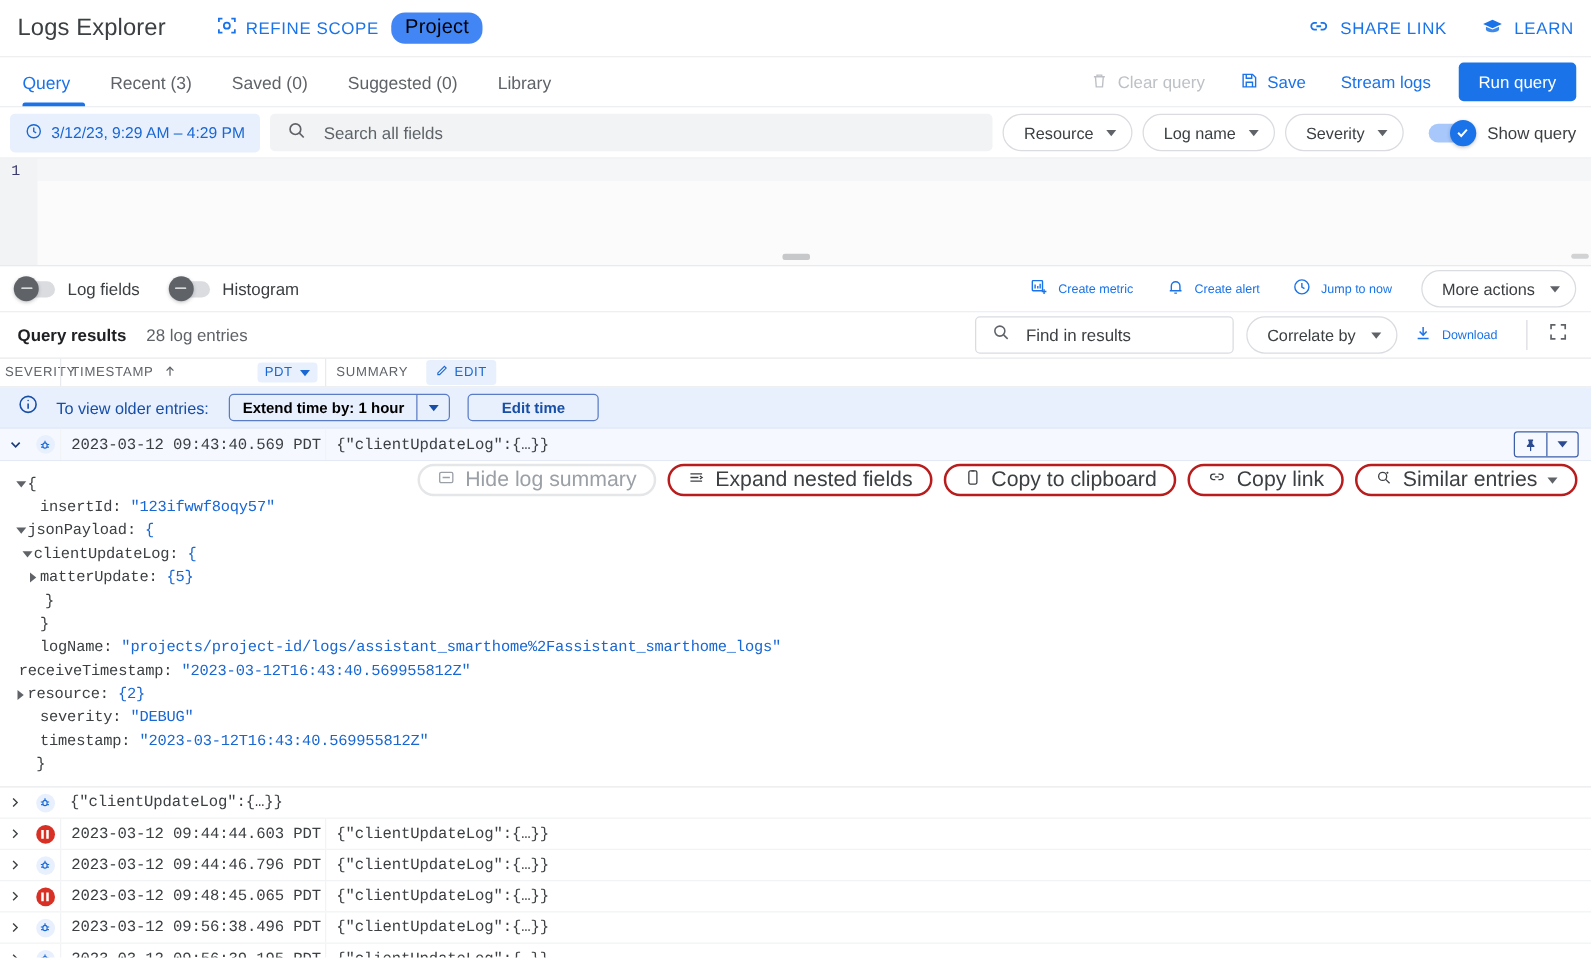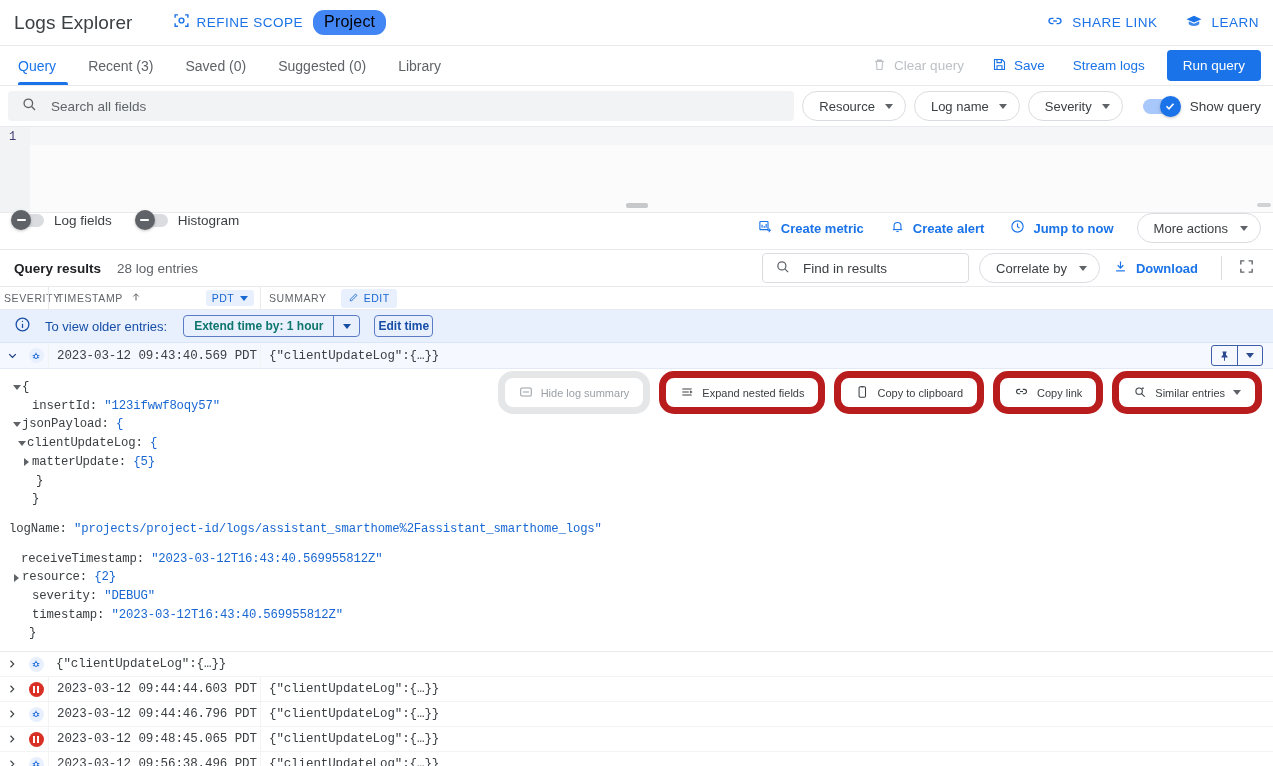--- a/index.html
+++ b/index.html
@@ -212,21 +212,21 @@
     background: #c6c8ca; border-radius: 2px;
   }
   .editor .vscroll {
     position: absolute; right: 2px; bottom: 5px;
     width: 14px; height: 4px; background: #d0d2d4; border-radius: 2px;
   }
 
   
   .actionrow {
     height: 37px;
-    display: flex; align-items: flex-start;
+    display: flex; align-items: center;
     padding: 0 12px 0 14px;
     gap: 0;
     border-bottom: 1px solid #e8eaed;
     background: #fff;
   }
   .minitoggle { display: flex; align-items: center; gap: 10px; margin-right: 26px; }
   .minitoggle .lbl { font-size: 13.5px; color: #3c4043; white-space: nowrap; }
   .sw-sm {
     width: 30px; height: 13px; border-radius: 7px;
     background: #dadce0; position: relative; cursor: pointer;
@@ -237,21 +237,21 @@
     background: #5f6368;
     display: flex; align-items: center; justify-content: center;
     box-shadow: 0 1px 3px rgba(60,64,67,.3);
   }
   .sw-sm .knob-sm::after {
     content: ""; width: 9px; height: 1.6px; background: #fff; border-radius: 1px;
   }
   .actionrow-right { margin-left: auto; display: flex; align-items: center; gap: 0; }
   .a-btn {
     display: flex; align-items: center; gap: 8px;
-    color: #1a73e8; font-size: 13px; font-weight: 700;
+    color: #1a73e8; font-size: 10px; font-weight: 400;
     cursor: pointer; padding: 0 13px;
     white-space: nowrap;
   }
   .more-actions {
     display: flex; align-items: center; gap: 12px;
     border: 1px solid #dadce0; border-radius: 16px;
     height: 30px; padding: 0 12px 0 16px;
     font-size: 13px; color: #3c4043; cursor: pointer;
     margin-left: 10px; white-space: nowrap;
   }
@@ -323,30 +323,30 @@
     border-bottom: 1px solid #dbe5f8;
   }
   .infobar .msg { font-size: 13px; color: #174ea6; font-weight: 500; margin-left: 14px; margin-right: 16px; }
   .ob {
     display: flex; align-items: stretch;
     border: 1px solid #5b7cc4; border-radius: 4px;
     height: 22px; overflow: hidden; cursor: pointer;
   }
   .ob .main {
     display: flex; align-items: center; padding: 0 10px;
-    font-size: 12px; color: #0f766e; font-weight: 700; white-space: nowrap;
+    font-size: 12px; color: #000000; font-weight: 700; white-space: nowrap;
   }
   .ob .arrowpart {
     display: flex; align-items: center; justify-content: center;
     width: 26px; border-left: 1px solid #5b7cc4;
   }
   .btn-outline-blue {
     border: 1px solid #5b7cc4; border-radius: 4px;
     height: 22px; display: flex; align-items: center;
-    padding: 0 3px; font-size: 12px; color: #174ea6; font-weight: 700;
+    padding: 0 26px; font-size: 12px; color: #174ea6; font-weight: 700;
     margin-left: 14px; cursor: pointer; white-space: nowrap;
   }
 
   
   .logrow {
     display: flex; align-items: center;
     height: 25px;
     border-bottom: 1px solid #f1f3f4;
     font-size: 12.5px;
     font-family: "Liberation Mono", monospace;
@@ -387,23 +387,23 @@
     padding: 9px 0 8px 0;
     border-bottom: 1px solid #e8eaed;
     background: #fff;
   }
   .detail-actions {
     position: absolute; right: 11px; top: 2px;
     display: flex; align-items: center; gap: 9px;
   }
   .d-btn {
     display: flex; align-items: center; gap: 8px;
-    border: 7px solid #b91c1c; border-radius: 15px;
-    height: 43px; padding: 0 14px;
-    font-size: 11px; color: #3c4043; cursor: pointer;
+    border: 2px solid #b91c1c; border-radius: 15px;
+    height: 26px; padding: 0 14px;
+    font-size: 17px; color: #3c4043; cursor: pointer;
     background: #fff; white-space: nowrap;
     font-family: "Liberation Sans", sans-serif;
   }
   .d-btn.disabled { color: #9aa0a6; border-color: #e4e6e8; cursor: default; }
   .jsonline {
     font-family: "Liberation Mono", monospace;
     font-size: 12.3px;
     line-height: 18.7px;
     color: #3c4043;
     white-space: pre;
@@ -497,20 +497,29 @@
       <span>Save</span>
     </div>
     <div class="txt-btn">
       <span>Stream logs</span>
     </div>
     <button class="btn-primary">Run query</button>
   </div>
 </div>
 
 <div class="filterrow">
+  <div class="timechip">
+    <span>
+      <svg width="14" height="14" viewBox="0 0 24 24" fill="none" stroke="#1967d2" stroke-width="1.9">
+        <circle cx="12" cy="12" r="9"></circle>
+          <path d="M12 7v5.3l3.3 2"></path>
+      </svg>
+    </span>
+    <span>3/12/23, 9:29 AM – 4:29 PM</span>
+  </div>
 
   <div class="searchbox">
     <span>
       <svg width="16" height="16" viewBox="0 0 24 24" fill="none" stroke="#5f6368" stroke-width="2">
         <circle cx="11" cy="11" r="6.4"></circle>
           <path d="M15.8 15.8 21 21"></path>
       </svg>
     </span>
     <input type="text" placeholder="Search all fields" style="">
   </div>
@@ -766,22 +775,22 @@
   </div>
 
   <div id="json-tree">
       <div class="jsonline" style="padding-left: 11px;"><span class="tw"><span class="tri-d"></span></span><span><span class="k">{</span></span></div>
       <div class="jsonline" style="padding-left: 21px;"><span class="tw"></span><span><span class="k">insertId</span>: <span class="v">"123ifwwf8oqy57"</span></span></div>
       <div class="jsonline" style="padding-left: 11px;"><span class="tw"><span class="tri-d"></span></span><span><span class="k">jsonPayload</span>: <span class="v">{</span></span></div>
       <div class="jsonline" style="padding-left: 16px;"><span class="tw"><span class="tri-d"></span></span><span><span class="k">clientUpdateLog</span>: <span class="v">{</span></span></div>
       <div class="jsonline" style="padding-left: 21px;"><span class="tw"><span class="tri-r"></span></span><span><span class="k">matterUpdate</span>: <span class="v">{5}</span></span></div>
       <div class="jsonline" style="padding-left: 25px;"><span class="tw"></span><span><span class="k">}</span></span></div>
       <div class="jsonline" style="padding-left: 21px;"><span class="tw"></span><span><span class="k">}</span></span></div>
-      <div class="jsonline" style="padding-left: 9px; flex-direction: column;"><span class="tw"></span><span><span class="k">logName</span>: <span class="v">"projects/project-id/logs/assistant_smarthome%2Fassistant_smarthome_logs"</span></span></div>
-      <div class="jsonline" style="padding-left: 21px; flex-direction: column;"><span class="tw"></span><span><span class="k">receiveTimestamp</span>: <span class="v">"2023-03-12T16:43:40.569955812Z"</span></span></div>
+      <div class="jsonline" style="padding-left: 21px;"><span class="tw"></span><span><span class="k">logName</span>: <span class="v">"projects/project-id/logs/assistant_smarthome%2Fassistant_smarthome_logs"</span></span></div>
+      <div class="jsonline" style="padding-left: 4px;"><span class="tw"></span><span><span class="k">receiveTimestamp</span>: <span class="v">"2023-03-12T16:43:40.569955812Z"</span></span></div>
       <div class="jsonline" style="padding-left: 11px;"><span class="tw"><span class="tri-r"></span></span><span><span class="k">resource</span>: <span class="v">{2}</span></span></div>
       <div class="jsonline" style="padding-left: 21px;"><span class="tw"></span><span><span class="k">severity</span>: <span class="v">"DEBUG"</span></span></div>
       <div class="jsonline" style="padding-left: 21px;"><span class="tw"></span><span><span class="k">timestamp</span>: <span class="v">"2023-03-12T16:43:40.569955812Z"</span></span></div>
       <div class="jsonline" style="padding-left: 18px;"><span class="tw"></span><span><span class="k">}</span></span></div>
     </div>
 </div>
 
 <div id="log-rows">
     <div class="logrow">
       <div class="c-arrow">

